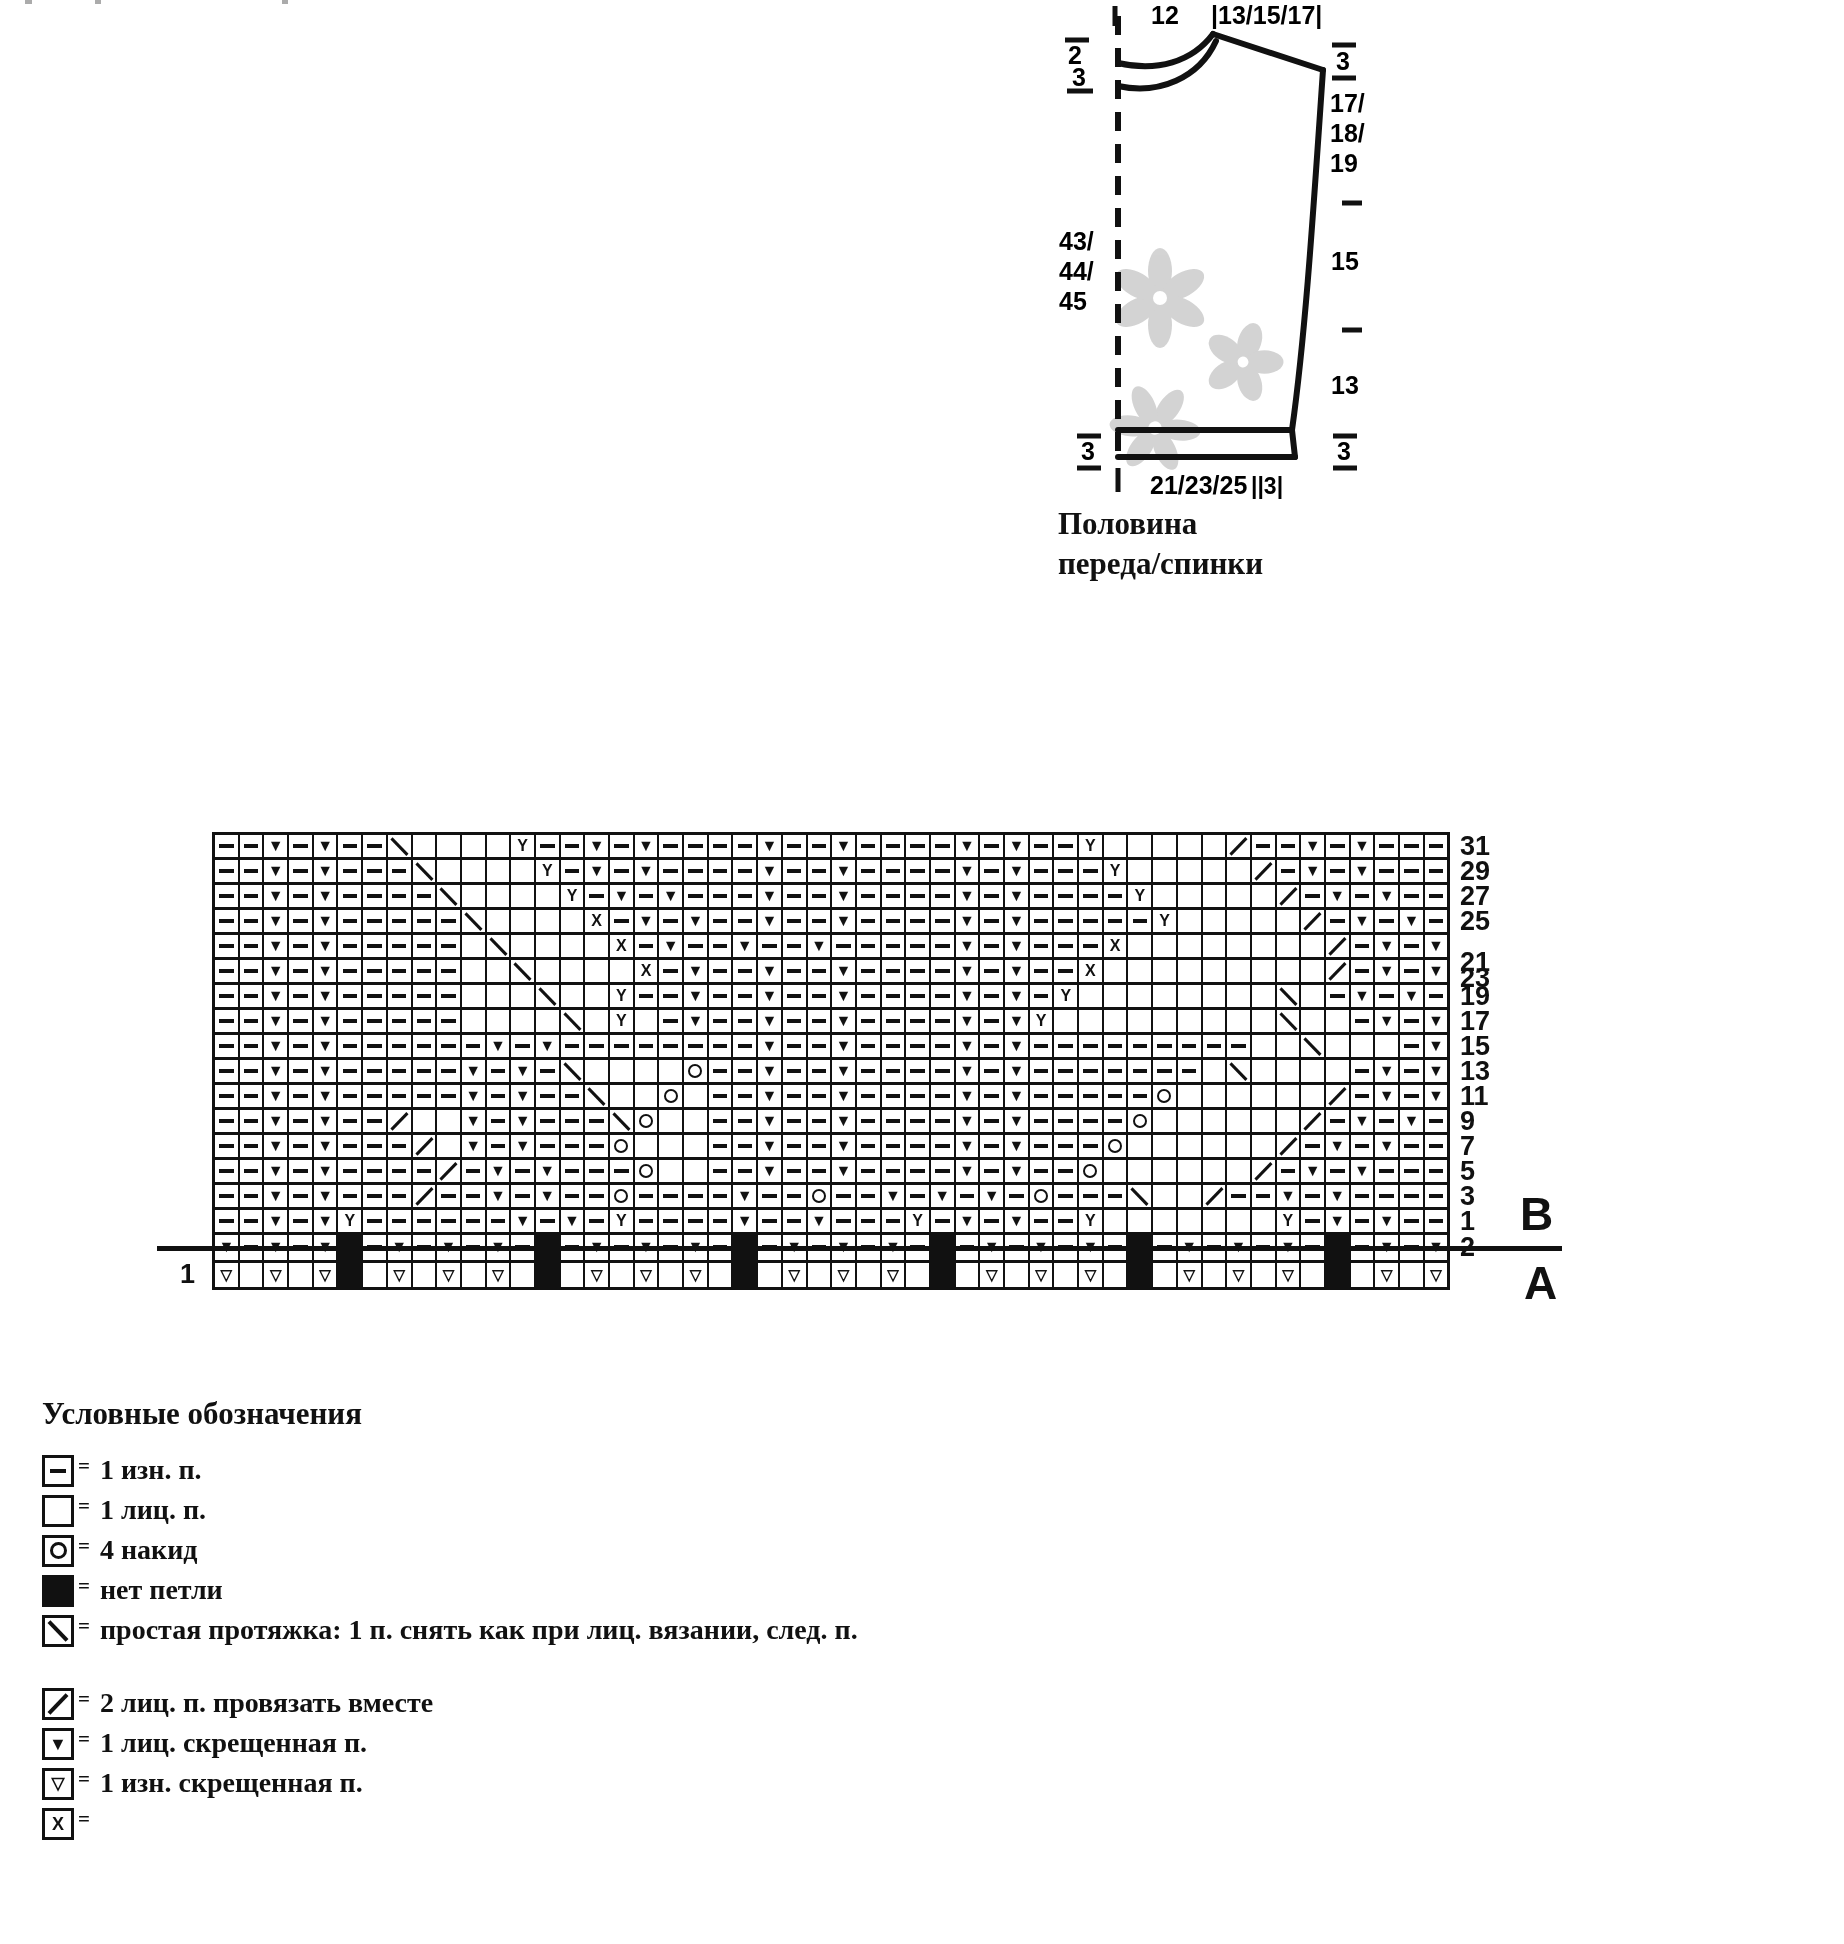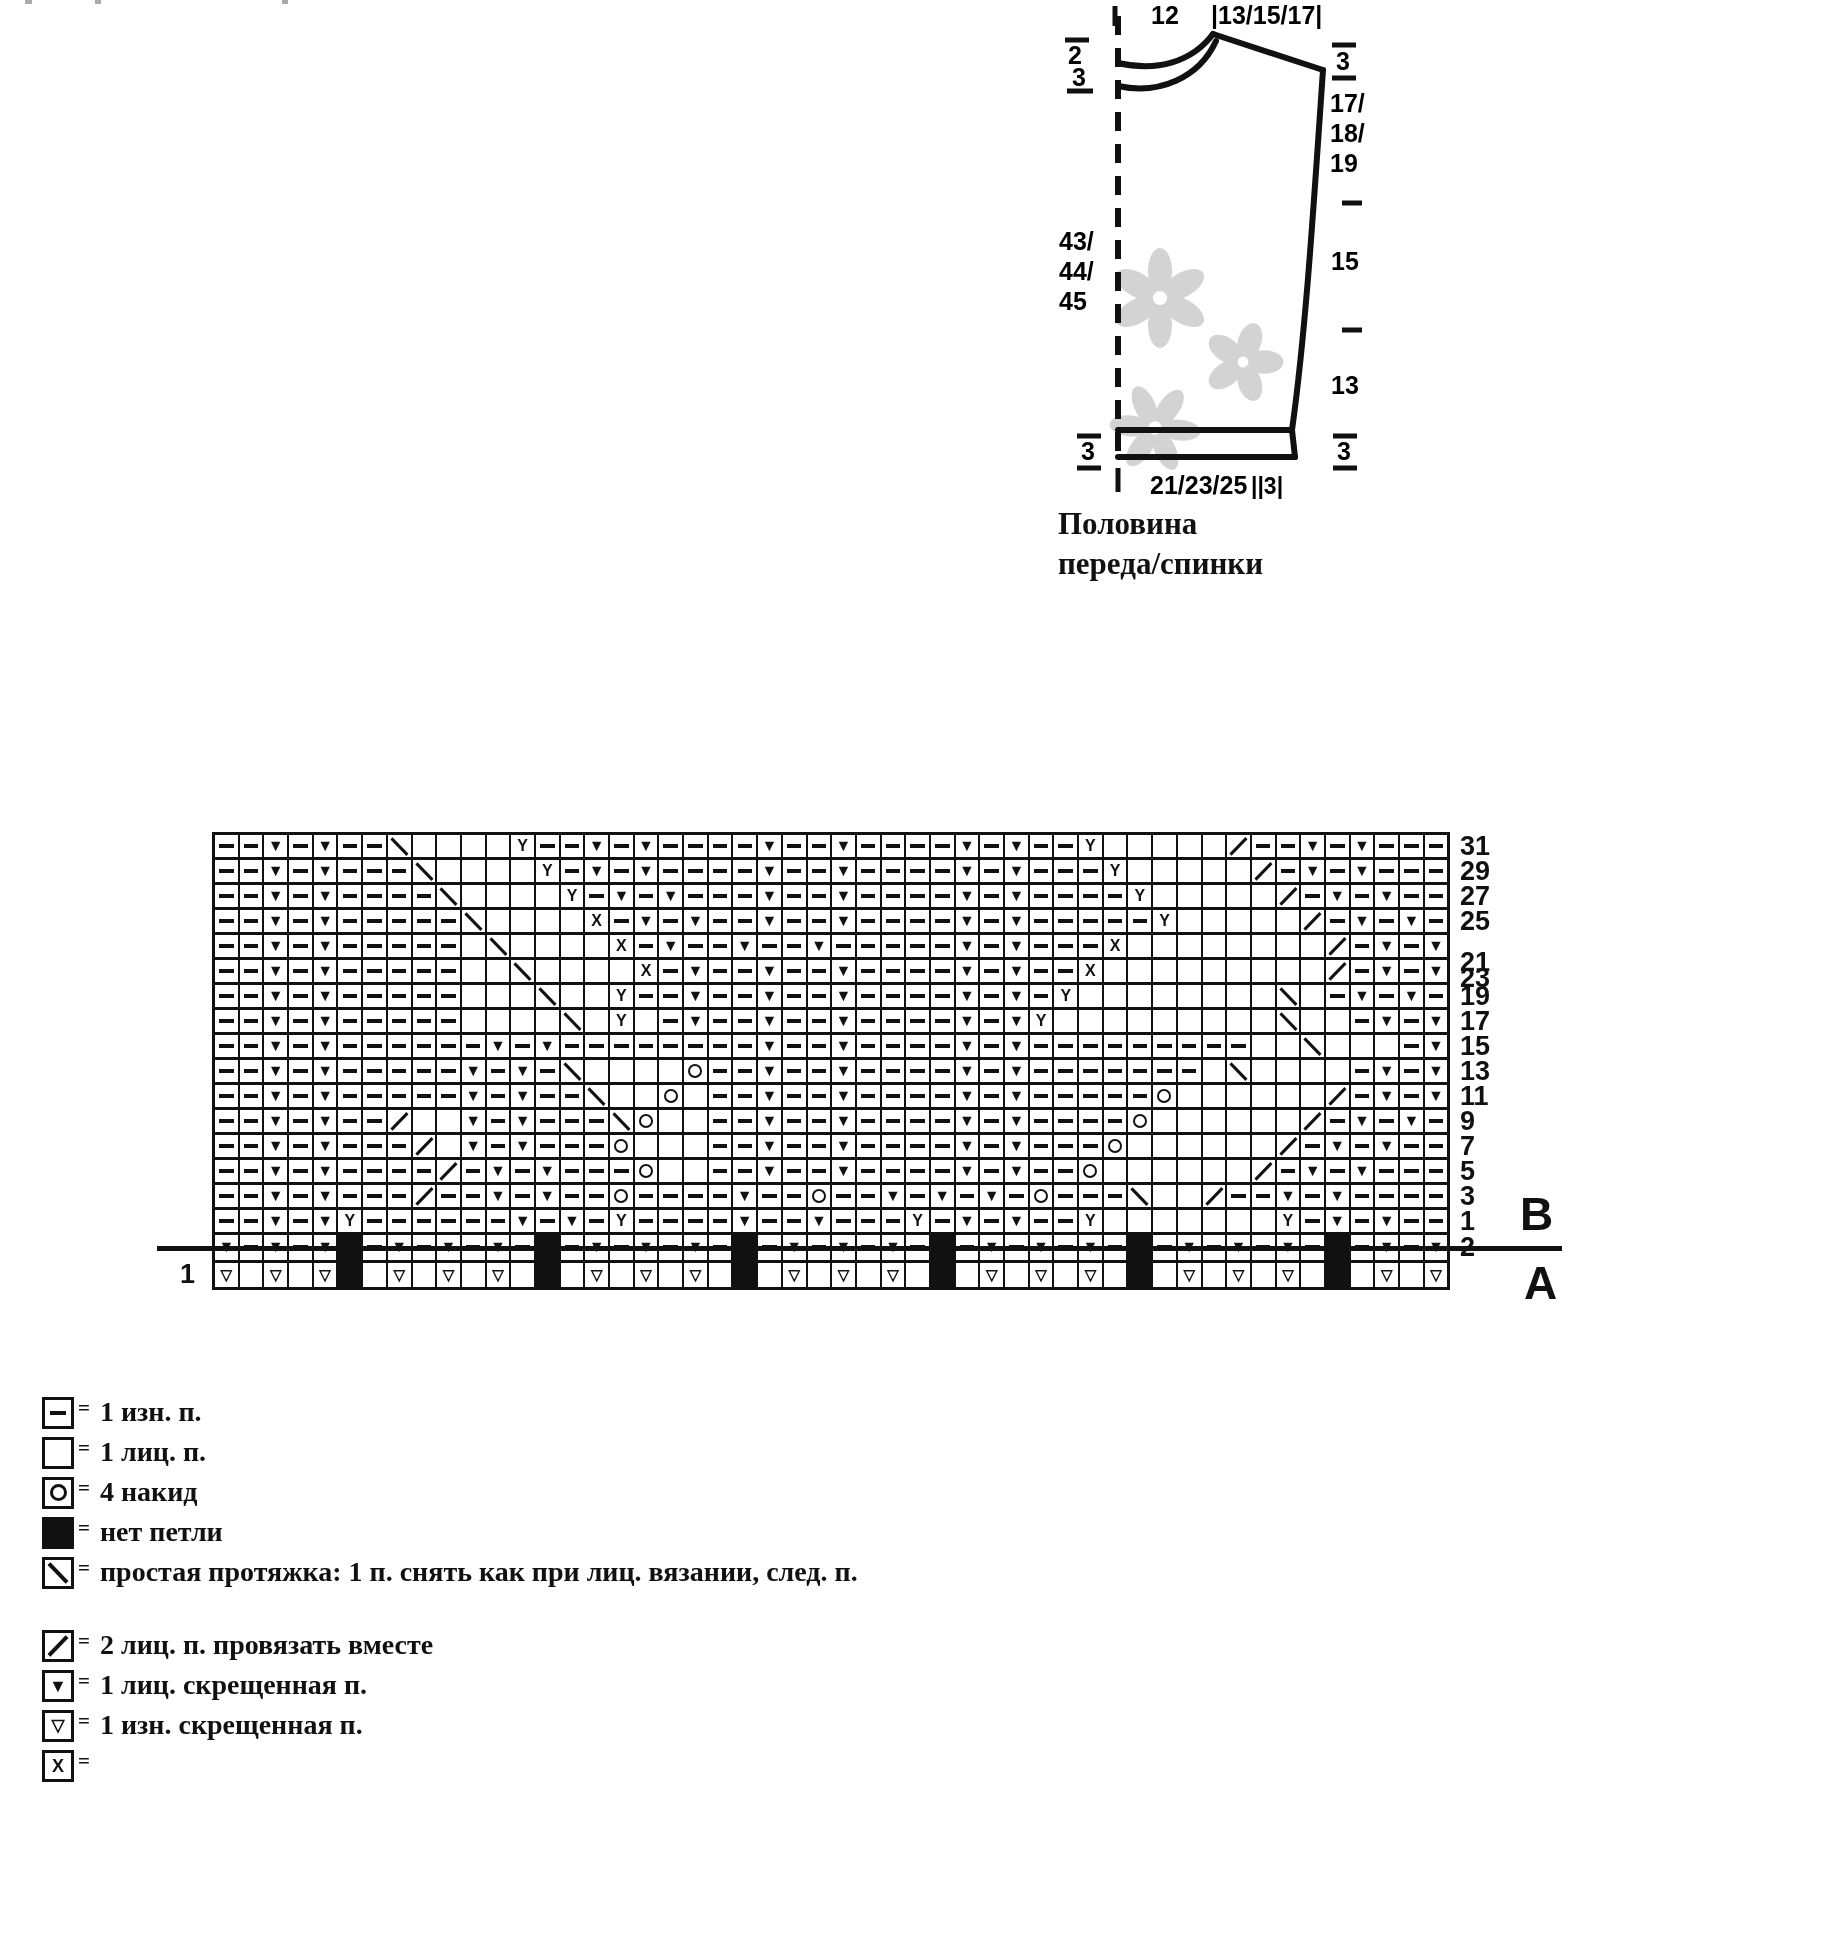--- a/index.html
+++ b/index.html
@@ -1101,20 +1101,21 @@
       <div class="row-num" style="top: 378px; height: 22px;">1</div>
       <div class="row-num" style="top: 403px; height: 24.5px;">2</div>
       <div class="row-num left" style="top: 430.5px; height: 24.5px;">1</div>
     </div>
   <div id="ba-divider"></div>
   <div id="sec-b">B</div>
   <div id="sec-a">A</div>
 </div>
 
 <div id="legend">
+  <div id="legend-title">Условные обозначения</div>
   <div id="legend-list">
       <div class="legend-item">
         <span class="lbox dash"></span>
         <span class="leq">=</span>
         <span class="ltext">1 изн. п.</span>
       </div>
       <div class="legend-item">
         <span class="lbox empty"></span>
         <span class="leq">=</span>
         <span class="ltext">1 лиц. п.</span>

